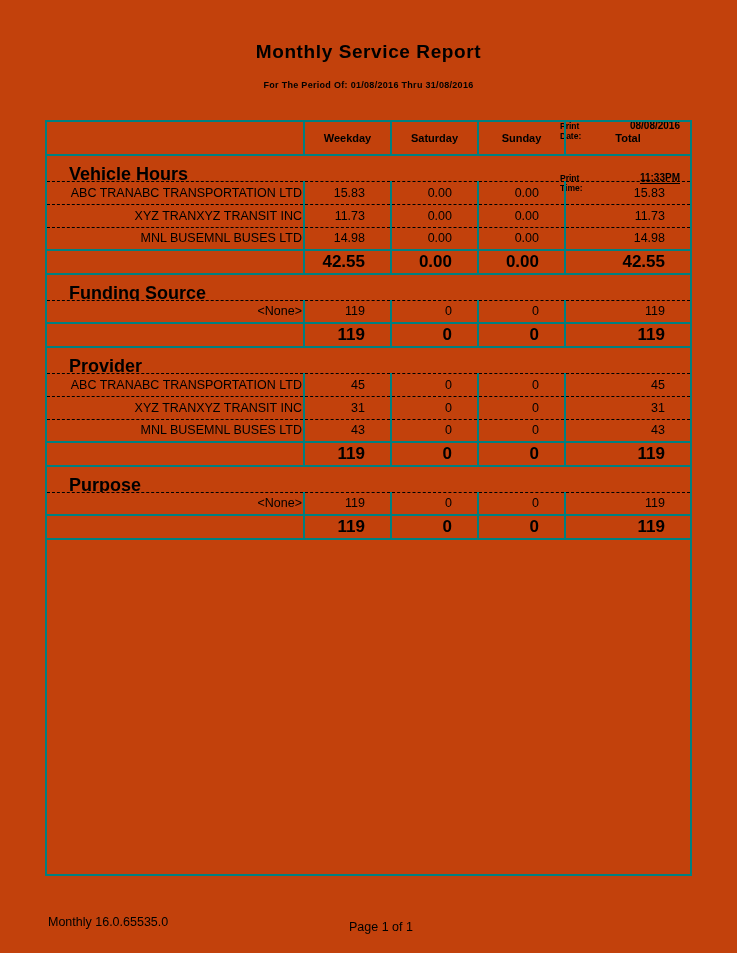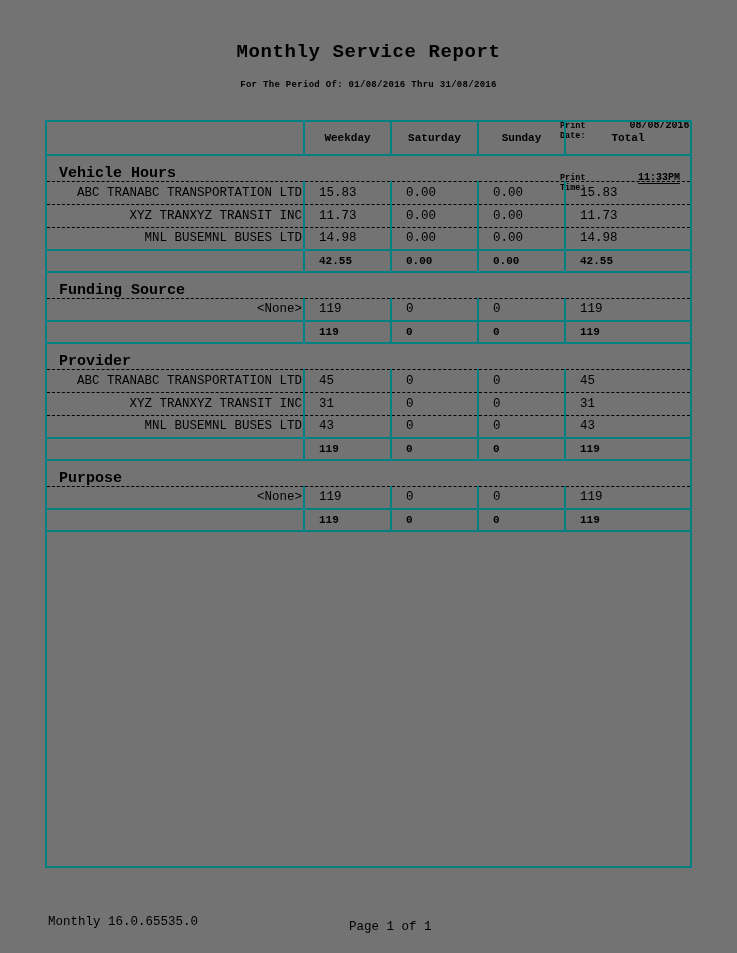--- a/index.html
+++ b/index.html
@@ -2,22 +2,22 @@
 <html style="--accent: #008080; --ink: #000000;"><head>
 <meta charset="utf-8">
 <style>
   :root { --accent: #008080; --ink: #000000; }
   * { box-sizing: border-box; }
   html, body { margin: 0; padding: 0; background: #ffffff; }
   .page {
     position: relative;
     width: 737px;
     height: 953px;
-    background: #737373;
-    font-family: Liberation Mono, monospace;
+    background: #c2410c;
+    font-family: Liberation Sans, sans-serif;
     color: var(--ink);
     overflow: hidden;
   }
   .report-title {
     position: absolute;
     top: 41px; left: 0;
     width: 100%;
     margin: 0;
     text-align: center;
     font-size: 19px;
@@ -65,38 +65,38 @@
     text-align: center;
     border-bottom: 2px solid var(--accent);
     border-left: 2px solid var(--accent);
   }
   .report-table th:first-child { border-left: none; }
 
   .section-row td {
     height: 26px;
     vertical-align: bottom;
     overflow: hidden;
-    padding: 0 0 0 12px;
+    padding: 0 0 0 22px;
     line-height: 14px;
-    font-size: 15px;
+    font-size: 18px;
     font-weight: bold;
     border-bottom: 1px dashed #000;
     margin-left: 36px;
   }
   .data-row td {
     height: 23px;
     font-size: 12.5px;
     border-bottom: 1px dashed #000;
   }
   .data-row td + td, .totals-row td + td { border-left: 2px solid var(--accent); }
   .label-cell { text-align: right; padding-left: 15px; }
-  .num-cell { padding-right: 25px; padding-left: 14px; }
+  .num-cell { text-align: right; padding-right: 25px; padding-left: 14px; }
   .totals-row td {
     height: 22px;
-    font-size: 11px;
+    font-size: 17px;
     font-weight: bold;
     border-top: 2px solid var(--accent);
     border-bottom: 2px solid var(--accent);
     margin-left: 27px;
   }
   .filler-row td { height: 336px; border: none; }
 
   .footer-version {
     position: absolute;
     top: 915px; left: 48px;

